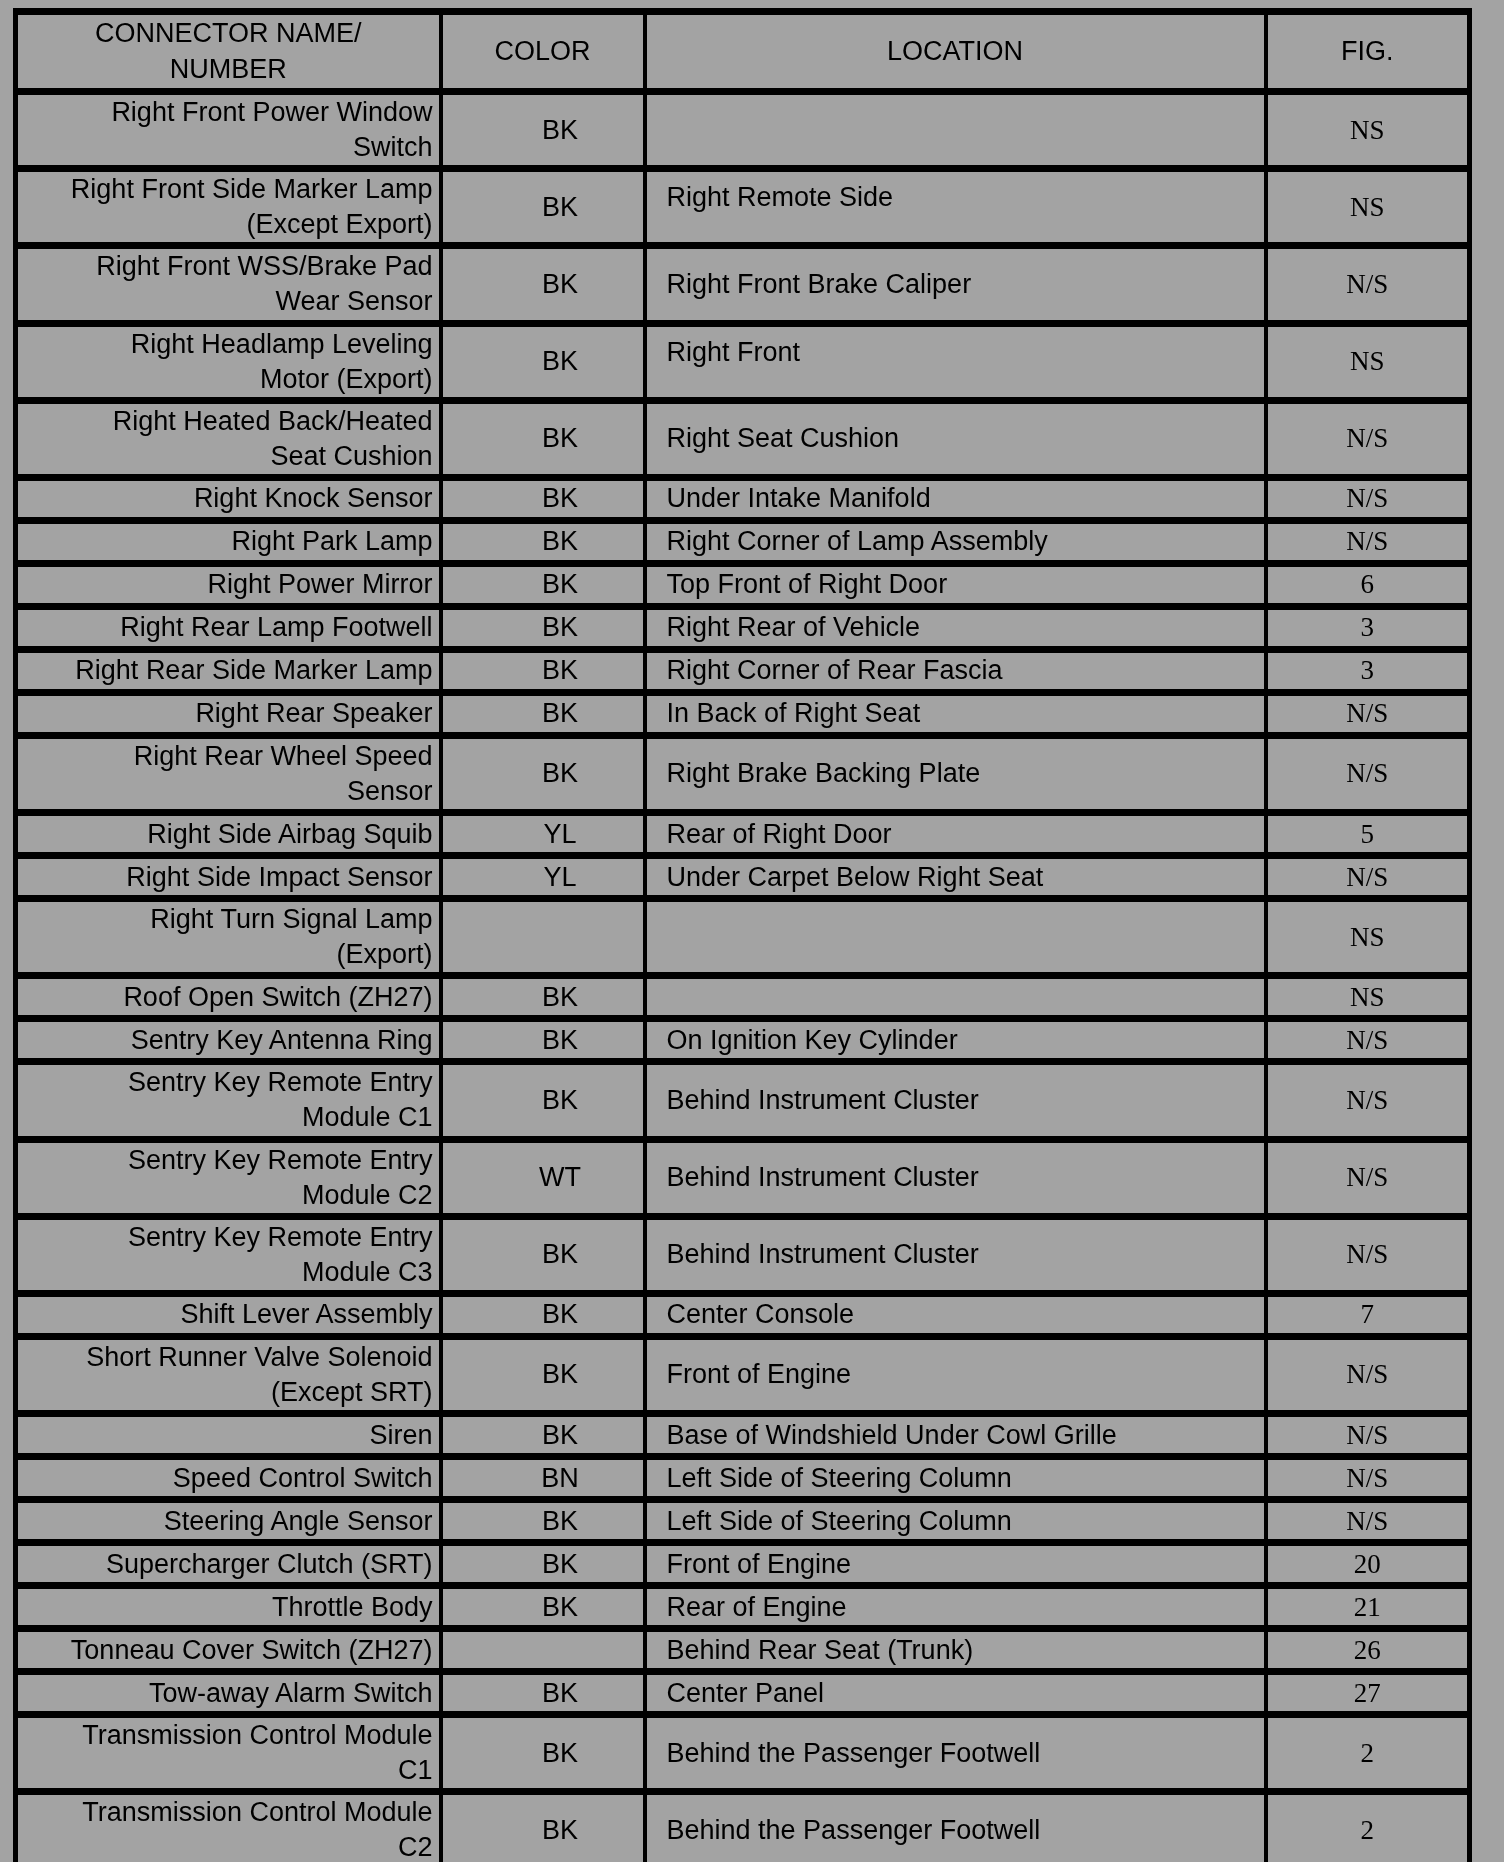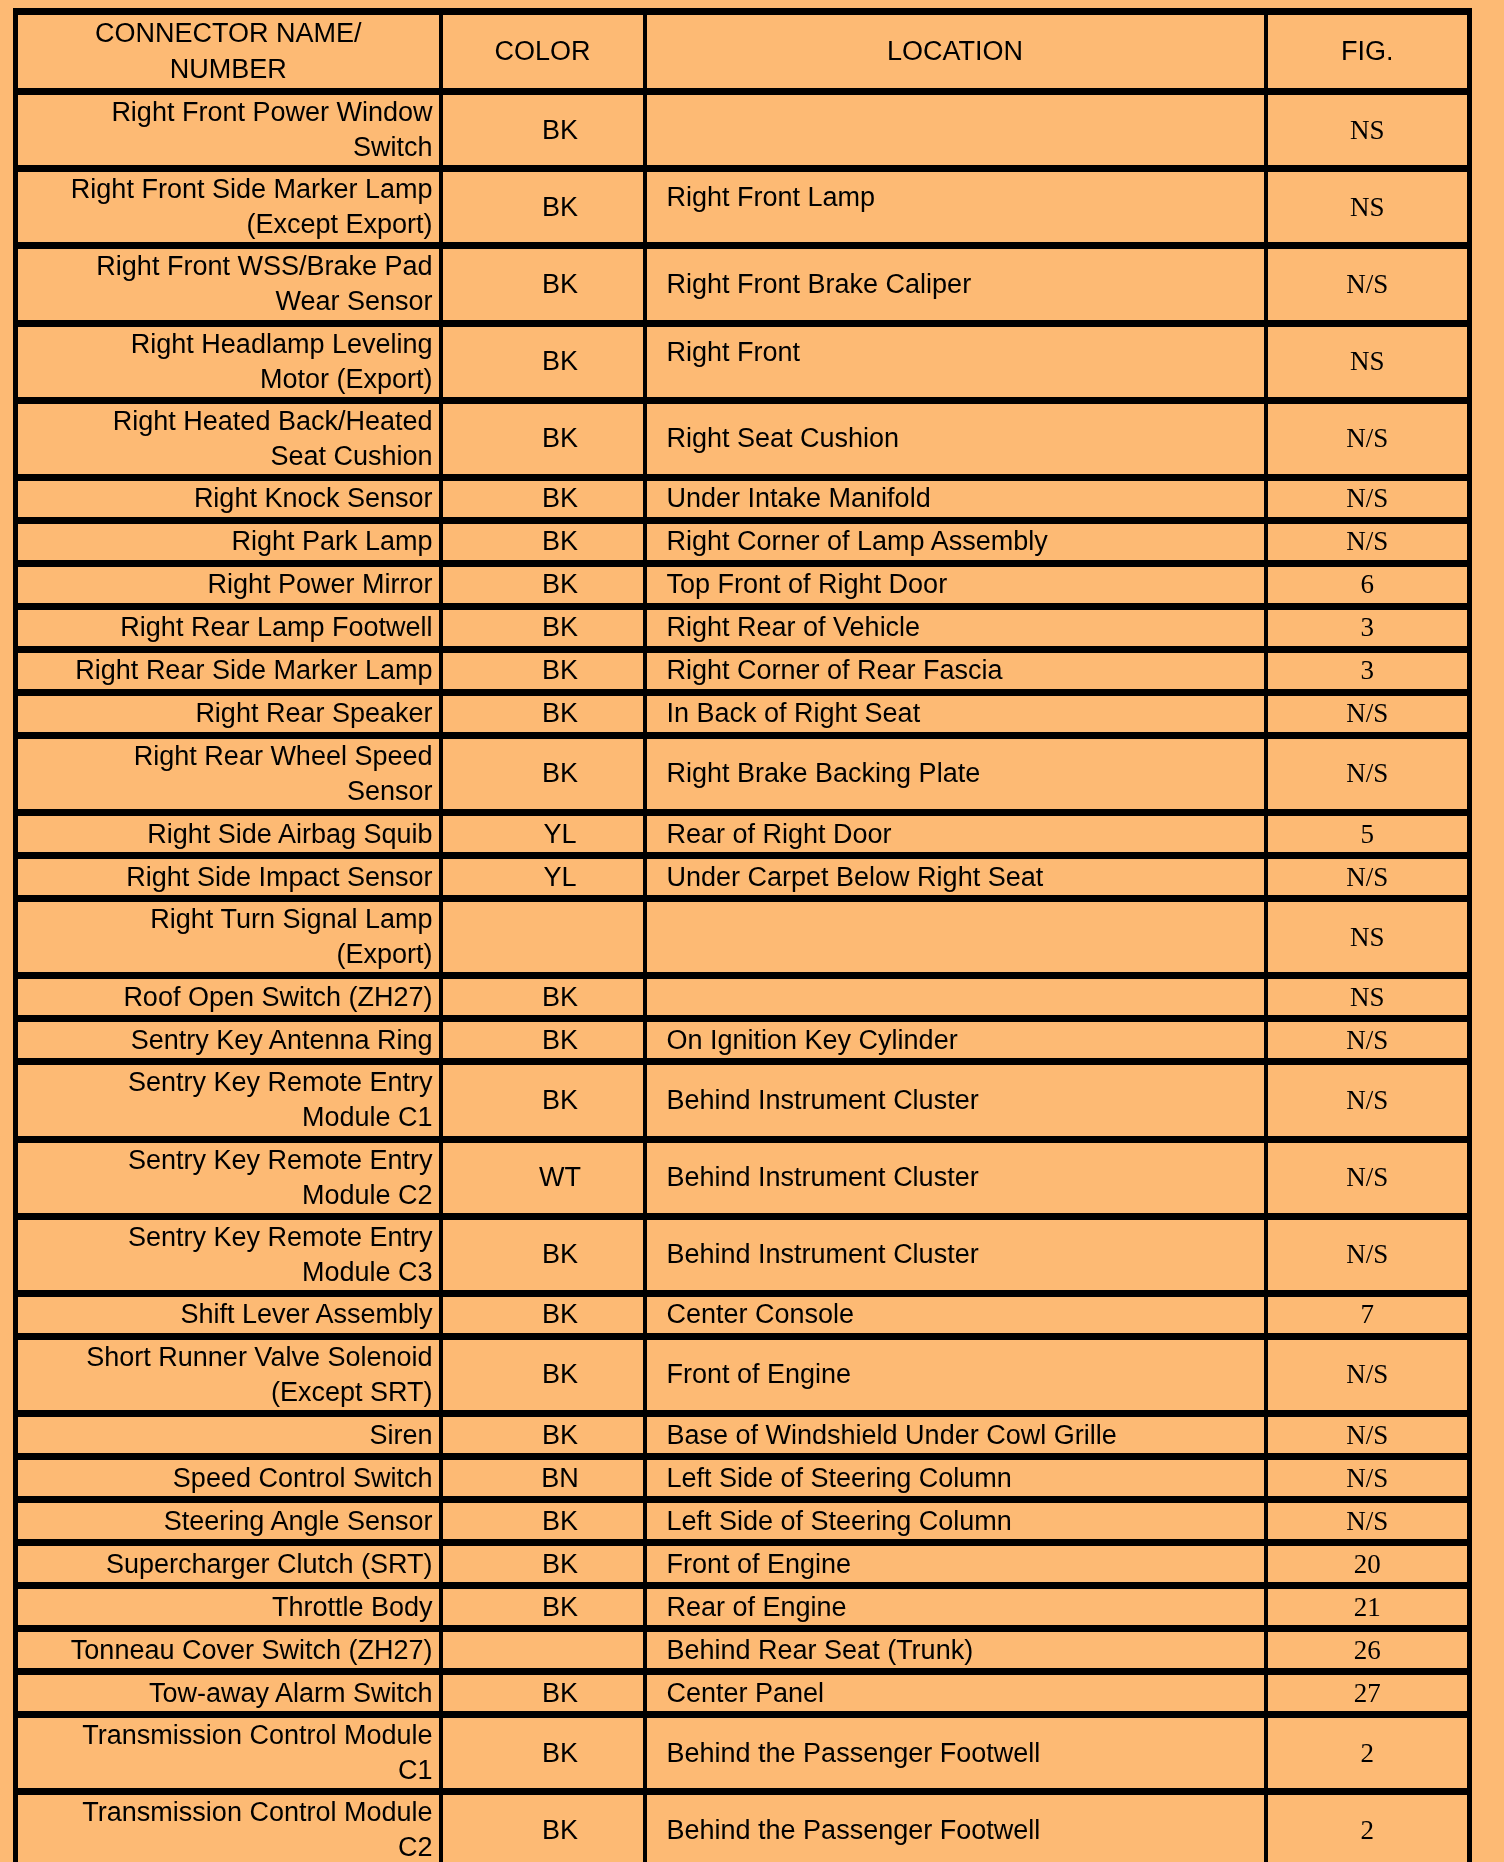--- a/index.html
+++ b/index.html
@@ -7,21 +7,21 @@
     padding:0;
     background:#ffffff;
     font-family:"Liberation Sans", sans-serif;
     color:#000000;
     -webkit-font-smoothing:antialiased;
   }
   .page{
     position:relative;
     width:1504px;
     height:1862px;
-    background:#fdba74;
+    background:#a3a3a3;
     overflow:hidden;
   }
   table.connector-table{
     position:absolute;
     left:13px;
     top:8px;
     width:1454px;
     border-collapse:collapse;
     table-layout:fixed;
     border:5px solid #000;
@@ -104,21 +104,21 @@
           <td class="cell-name">Right Front Power Window
 Switch</td>
           <td class="cell-color">BK</td>
           <td class="cell-location"></td>
           <td class="cell-fig">NS</td>
         </tr>
         <tr class="tall">
           <td class="cell-name">Right Front Side Marker Lamp
 (Except Export)</td>
           <td class="cell-color">BK</td>
-          <td class="cell-location vtop">Right Front Lamp</td>
+          <td class="cell-location vtop">Right Remote Side</td>
           <td class="cell-fig">NS</td>
         </tr>
         <tr class="tall">
           <td class="cell-name">Right Front WSS/Brake Pad
 Wear Sensor</td>
           <td class="cell-color">BK</td>
           <td class="cell-location">Right Front Brake Caliper</td>
           <td class="cell-fig">N/S</td>
         </tr>
         <tr class="tall">

